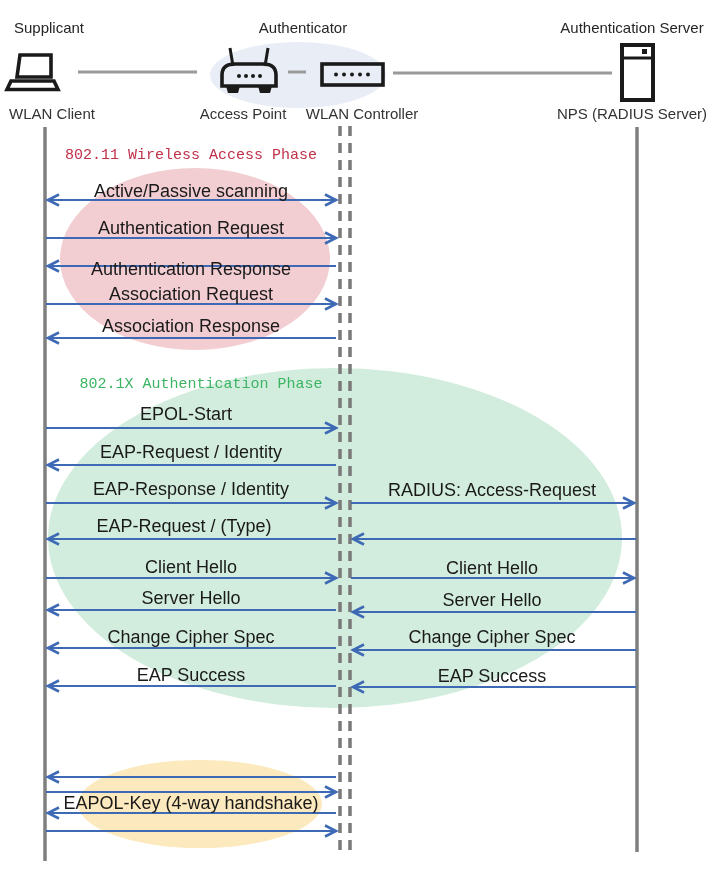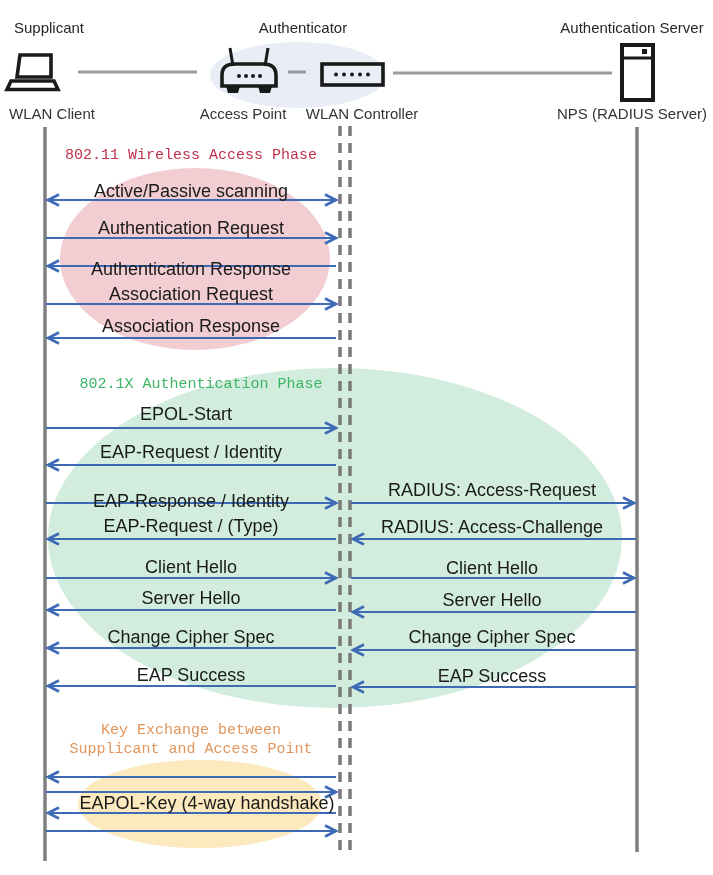--- a/index.html
+++ b/index.html
@@ -153,38 +153,33 @@
     <div class="hdr-device" style="left:52px;top:105px">WLAN Client</div>
     <div class="hdr-device" style="left:243px;top:105px">Access Point</div>
     <div class="hdr-device" style="left:362px;top:105px">WLAN Controller</div>
     <div class="hdr-device" style="left:632px;top:105px">NPS (RADIUS Server)</div>
   <div class="phase-title" style="left: 191px; top: 145.5px; color: rgb(192, 49, 74);">
         <div>802.11 Wireless Access Phase</div>
       </div>
       <div class="phase-title" style="left: 201px; top: 374.5px; color: rgb(60, 180, 100);">
         <div>802.1X Authentication Phase</div>
       </div>
-      <div class="phase-title" style="left: 191px; top: 721px; color: rgb(226, 149, 92);">
-        <div>Key Exchange between</div>
-        <div>Supplicant and Access Point</div>
-      </div>
       <div class="msg-label" style="left: 191px; top: 182px;">Active/Passive scanning</div>
       <div class="msg-label" style="left: 191px; top: 219px;">Authentication Request</div>
       <div class="msg-label" style="left: 191px; top: 248px; margin-top: 12px;">Authentication Response</div>
       <div class="msg-label" style="left: 191px; top: 285px; text-align: center;">Association Request</div>
       <div class="msg-label" style="left: 191px; top: 317px;">Association Response</div>
       <div class="msg-label" style="left: 186px; top: 405px;">EPOL-Start</div>
       <div class="msg-label" style="left: 191px; top: 443px;">EAP-Request / Identity</div>
-      <div class="msg-label" style="left: 191px; top: 492px;">EAP-Response / Identity</div>
+      <div class="msg-label" style="left: 191px; top: 480px;">EAP-Response / Identity</div>
       <div class="msg-label" style="left: 492px; top: 481px;">RADIUS: Access-Request</div>
-      <div class="msg-label" style="left: 191px; top: 517px; text-align: center;">EAP-Request / (Type)</div>
-      <div class="msg-label" style="left: 492px; top: 518px;">RADIUS: Access-Challenge</div>
+      <div class="msg-label" style="left: 184px; top: 517px; text-align: center;">EAP-Request / (Type)</div>
       <div class="msg-label" style="left: 191px; top: 558px;">Client Hello</div>
       <div class="msg-label" style="left: 492px; top: 559px;">Client Hello</div>
       <div class="msg-label" style="left: 191px; top: 589px;">Server Hello</div>
       <div class="msg-label" style="left: 492px; top: 591px;">Server Hello</div>
       <div class="msg-label" style="left: 191px; top: 628px;">Change Cipher Spec</div>
       <div class="msg-label" style="left: 492px; top: 628px;">Change Cipher Spec</div>
       <div class="msg-label" style="left: 191px; top: 666px;">EAP Success</div>
       <div class="msg-label" style="left: 492px; top: 667px;">EAP Success</div>
-      <div class="msg-label" style="left: 191px; top: 794px; margin-left: 16px;">EAPOL-Key (4-way handshake)</div>
+      <div class="msg-label" style="left: 191px; top: 794px;">EAPOL-Key (4-way handshake)</div>
     </div>
 </div>
 
 </body></html>

